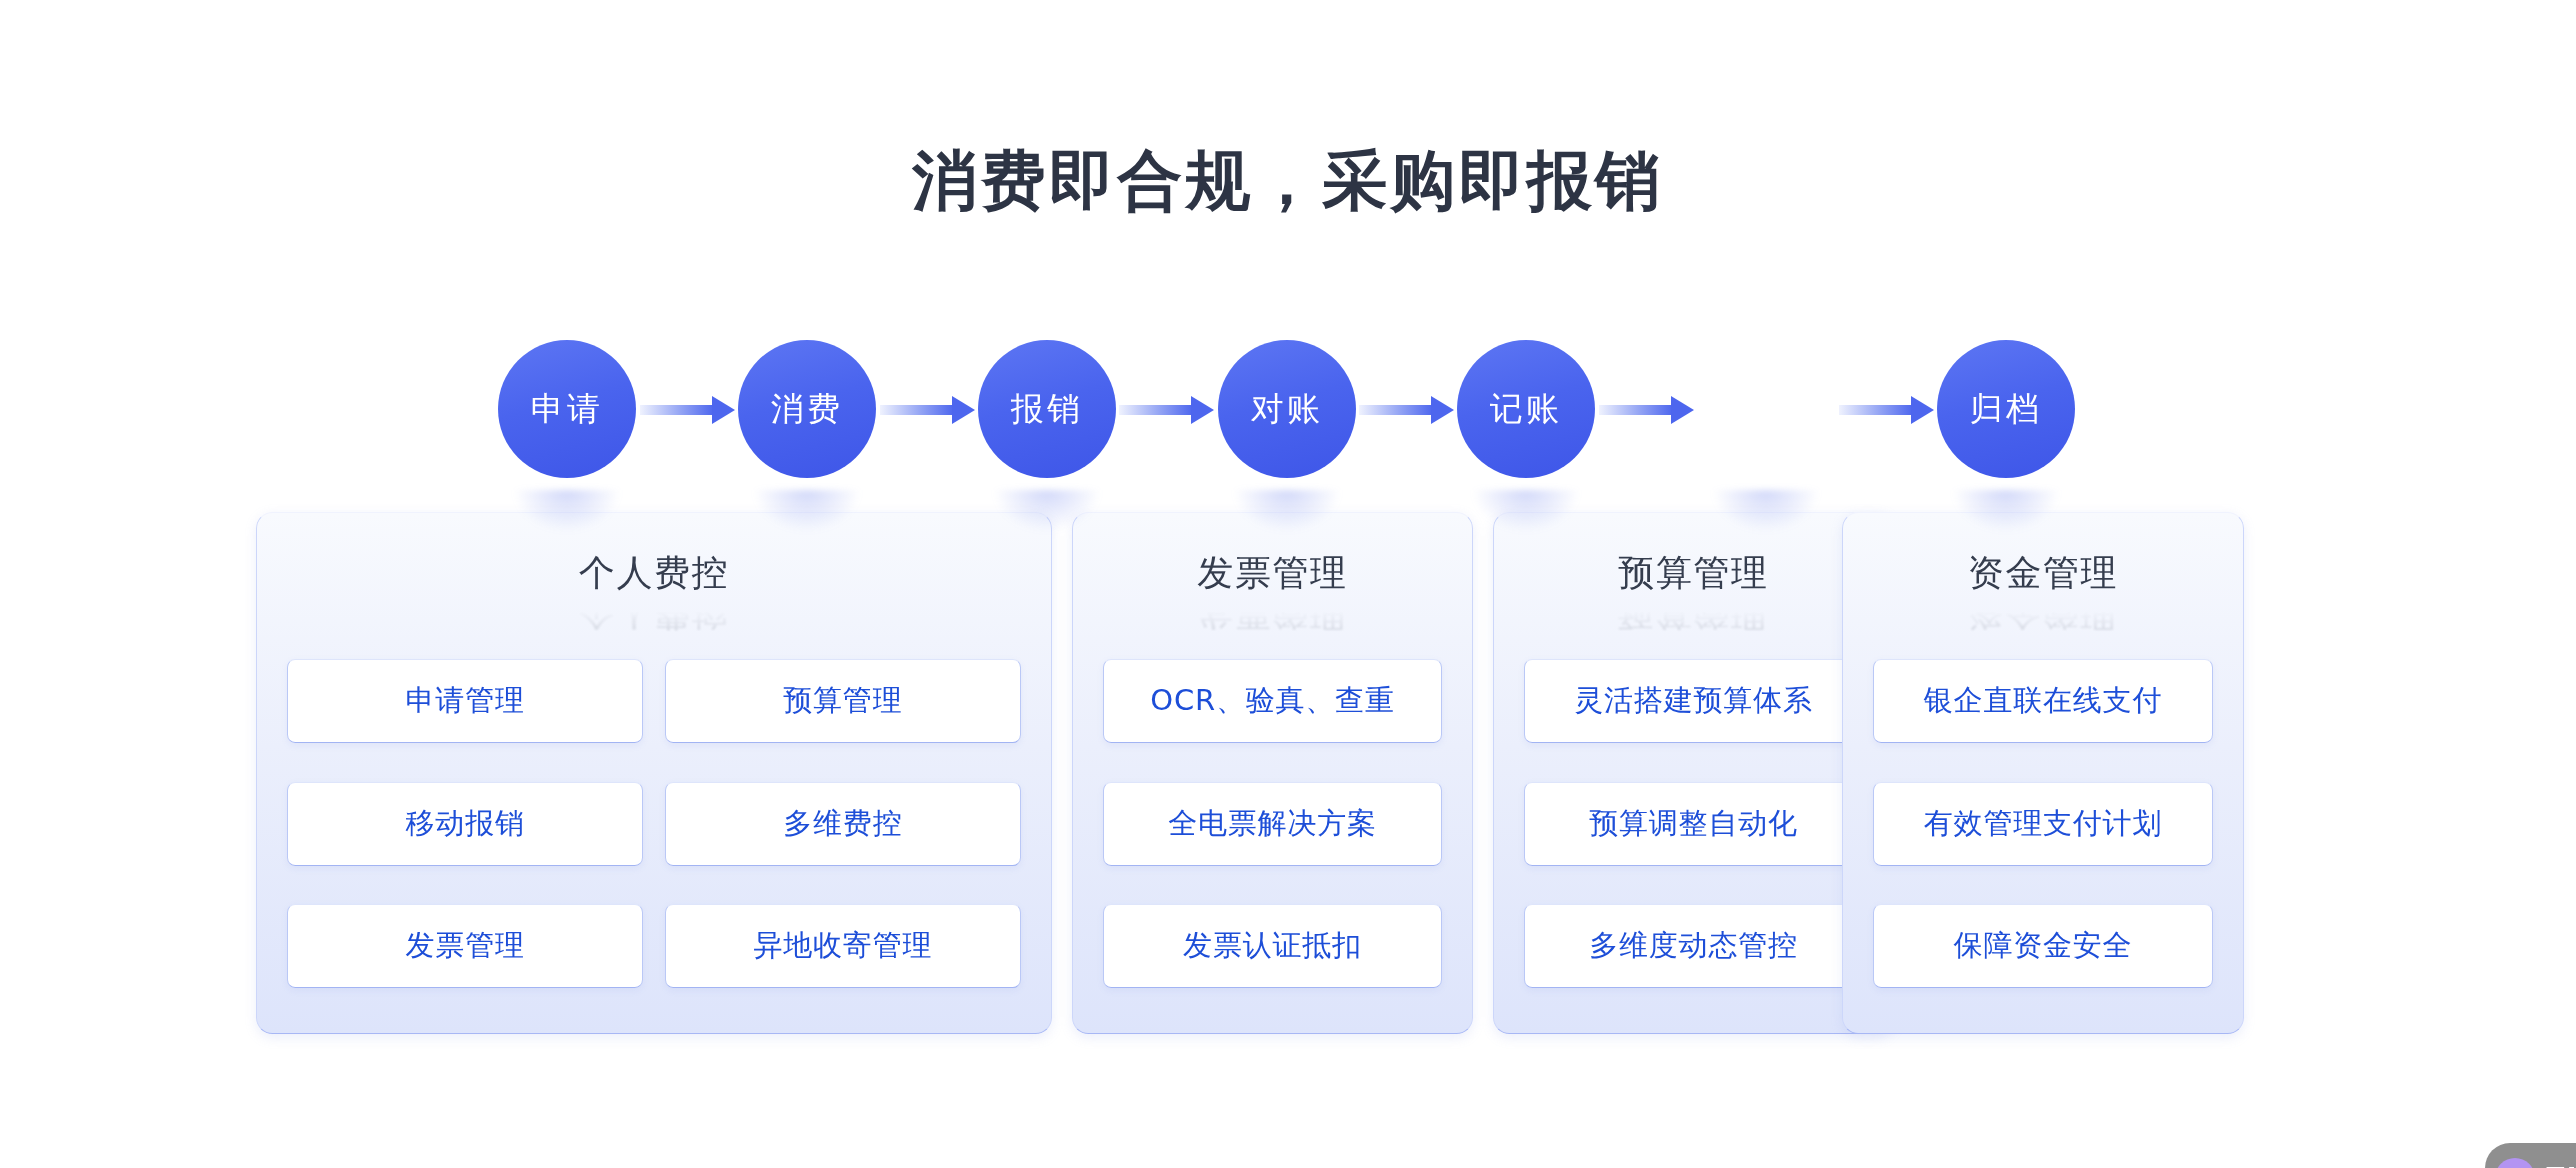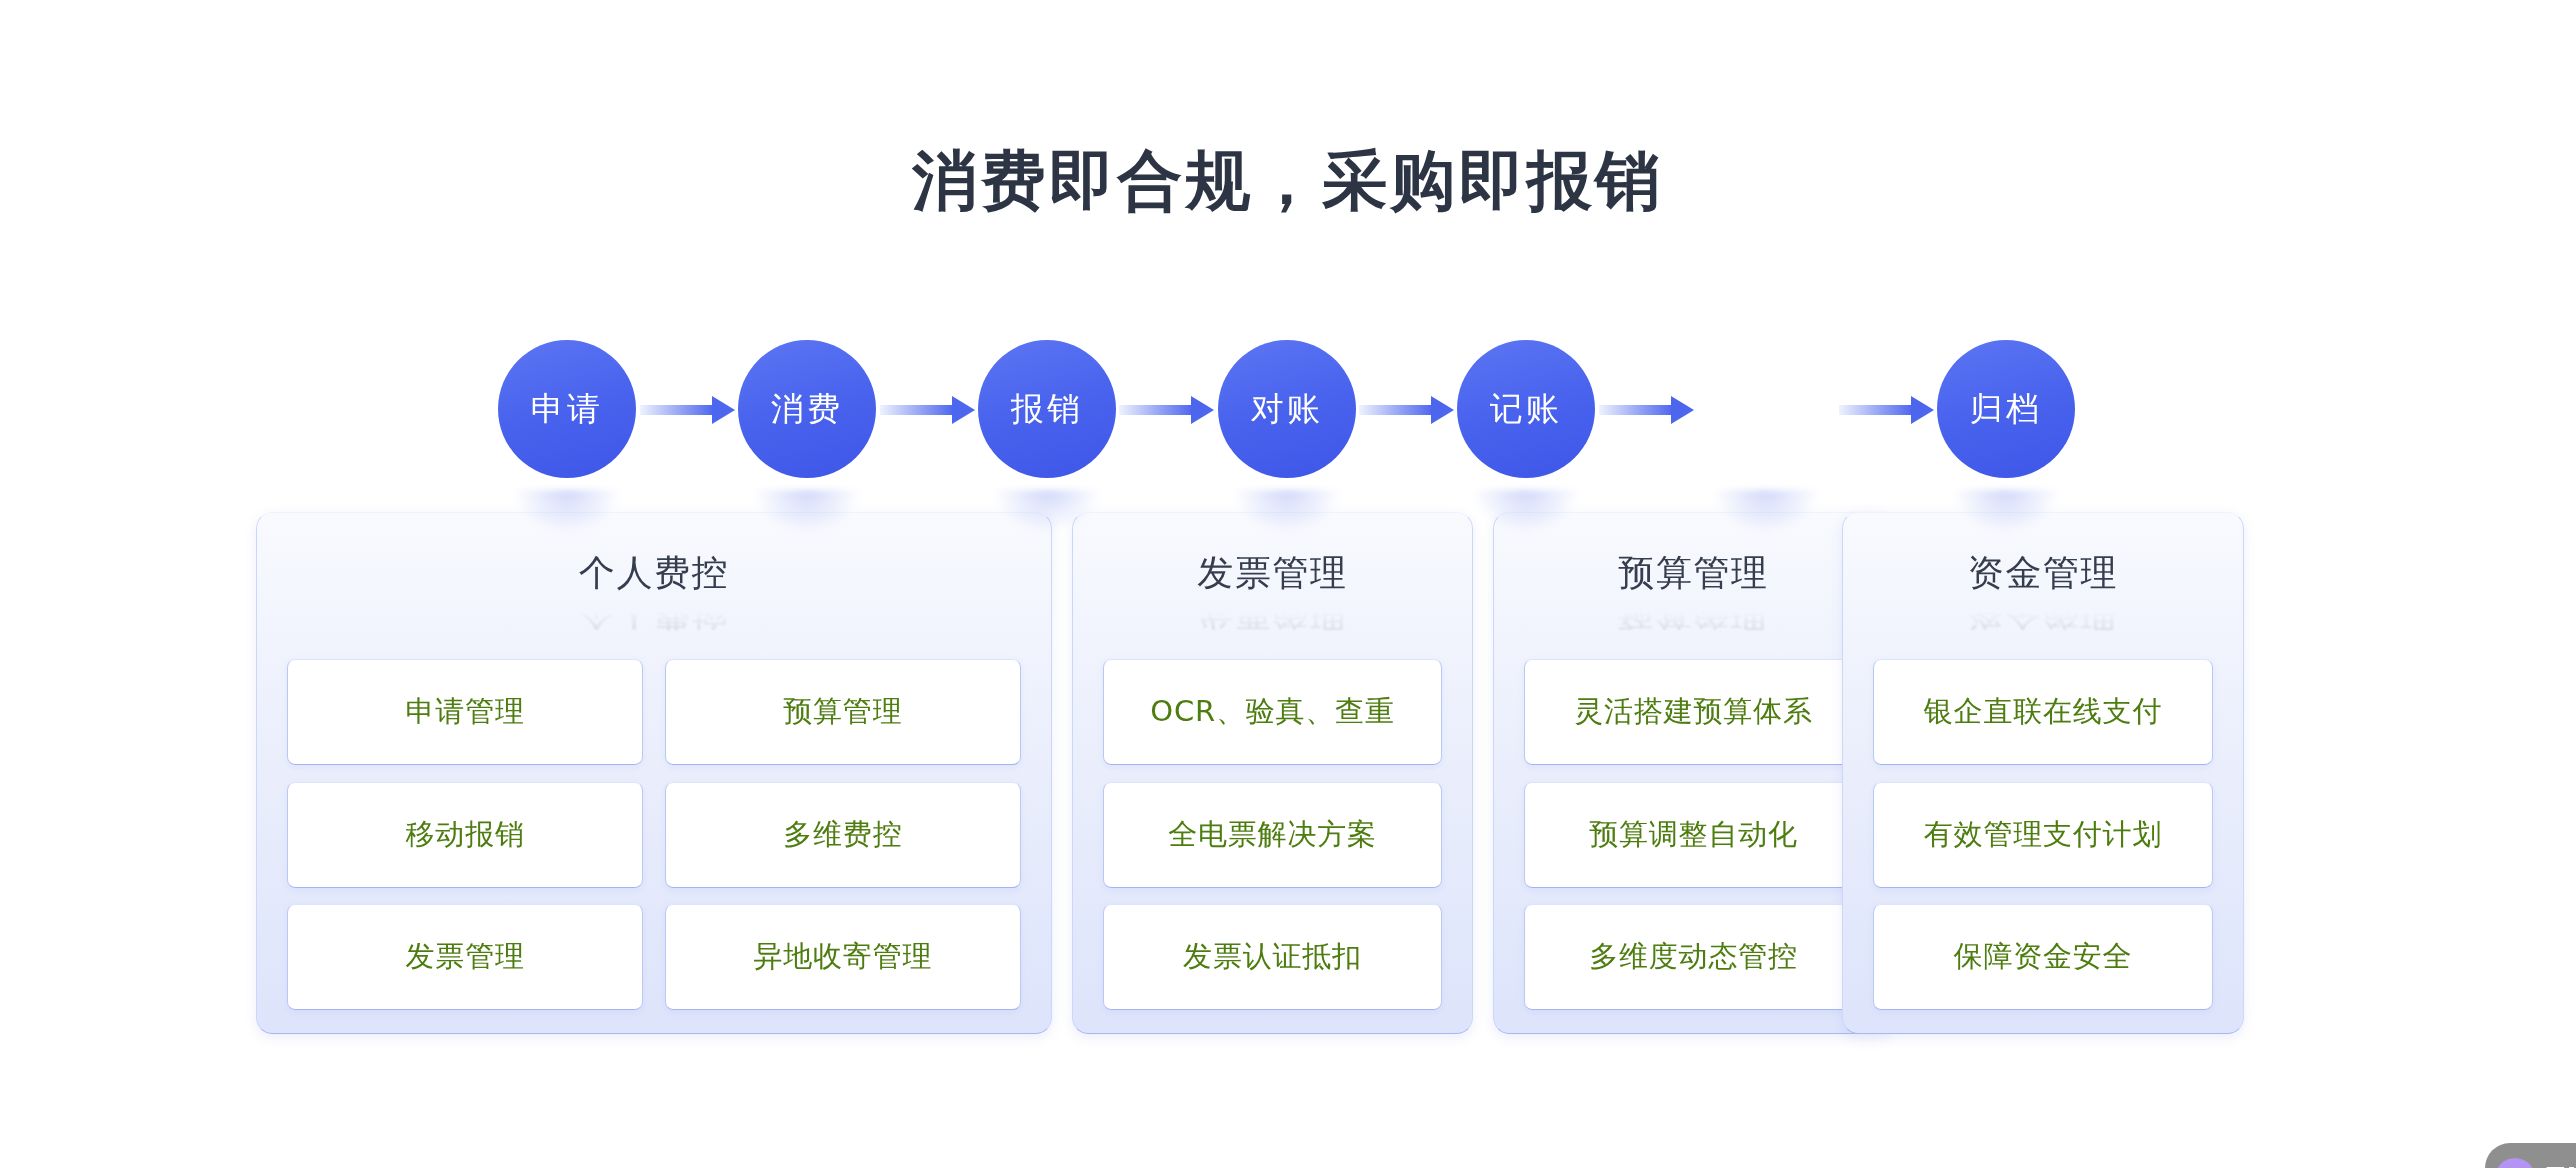--- a/index.html
+++ b/index.html
@@ -108,29 +108,29 @@
     pointer-events:none;
   }
   .card-body {
     position:absolute;
     top:146px; left:30px; right:30px; bottom:45px;
     display:flex; flex-direction:column; justify-content:space-between;
   }
   .card-row { display:flex; gap:21.4px; height:84px; }
   .feature-btn {
     flex:1;
-    height:106px;
+    height:84px;
     background:#ffffff;
     border:1.6px solid #bac8f6;
     border-top-color:#dee5fb;
     border-bottom-color:#a2b4f3;
     border-radius:8.2px;
     display:flex; align-items:center; justify-content:center;
     font-size:29px;
-    color:#4d7c0f;
+    color:#1d4ed8;
     letter-spacing:0.8px;
     box-shadow:0 2.5px 6.6px rgba(130,150,225,0.10);
     cursor:pointer;
   }
 
   
   .watermark {
     position:absolute;
     left:2485px; top:1143px;
     width:264px; height:69px;

